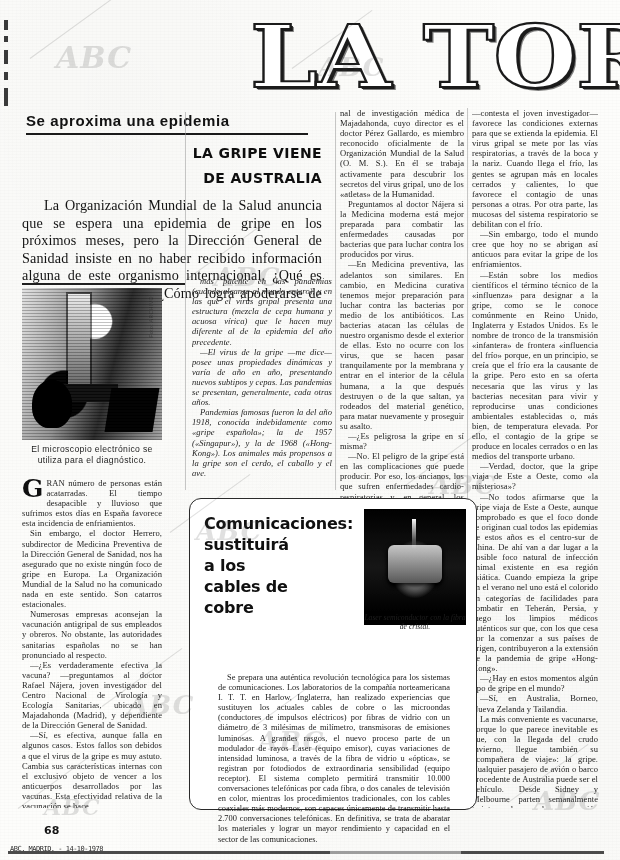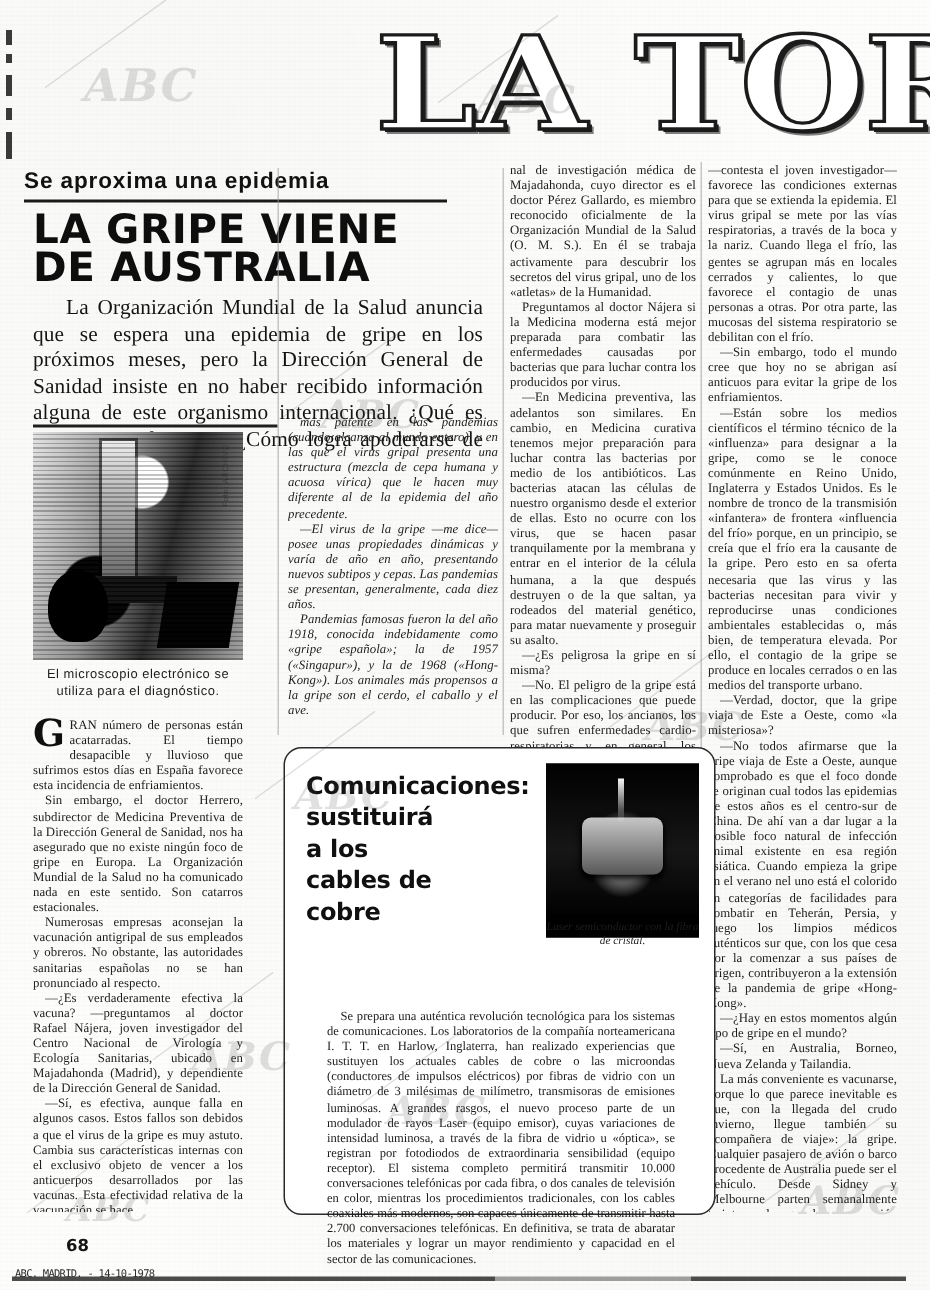--- a/index.html
+++ b/index.html
@@ -73,21 +73,21 @@
     position: absolute;
     left: 2px;
     width: 4px;
     background: #3a3a3a;
     display: block;
   }
 
   
   .kicker {
     position: absolute;
-    left: 16px;
+    left: 26px;
     top: 112px;
     width: 300px;
   }
   .kicker-text {
     font-family: "Liberation Sans", sans-serif;
     font-weight: 700;
     font-size: 15px;
     letter-spacing: .6px;
     color: #121212;
   }
@@ -96,24 +96,24 @@
     height: 2px;
     background: #1a1a1a;
     width: 282px;
   }
 
   .headline {
     position: absolute;
     left: 22px;
     top: 141px;
     width: 300px;
-    text-align: left;
+    text-align: right;
     font-family: "DejaVu Sans", sans-serif;
     font-weight: 700;
-    font-size: 27px;
+    font-size: 14px;
     line-height: 25px;
     letter-spacing: .4px;
     color: #0e0e0e;
   }
 
   .standfirst {
     position: absolute;
     left: 22px;
     top: 197px;
     width: 300px;
@@ -435,21 +435,21 @@
       <span class="dropcap">G</span><span>RAN número de personas están acatarradas. El tiempo desapacible y lluvioso que sufrimos estos días en España favorece esta incidencia de enfriamientos.</span>
     </p>
     <p>Sin embargo, el doctor Herrero, subdirector de Medicina Preventiva de la Dirección General de Sanidad, nos ha asegurado que no existe ningún foco de gripe en Europa. La Organización Mundial de la Salud no ha comunicado nada en este sentido. Son catarros estacionales.</p>
     <p>Numerosas empresas aconsejan la vacunación antigripal de sus empleados y obreros. No obstante, las autoridades sanitarias españolas no se han pronunciado al respecto.</p>
     <p>—¿Es verdaderamente efectiva la vacuna? —preguntamos al doctor Rafael Nájera, joven investigador del Centro Nacional de Virología y Ecología Sanitarias, ubicado en Majadahonda (Madrid), y dependiente de la Dirección General de Sanidad.</p>
     <p>—Sí, es efectiva, aunque falla en algunos casos. Estos fallos son debidos a que el virus de la gripe es muy astuto. Cambia sus características internas con el exclusivo objeto de vencer a los anticuerpos desarrollados por las vacunas. Esta efectividad relativa de la vacunación se hace</p>
   </div>
 
   <div class="col italic" id="col2a">
     <p>más patente en las pandemias (cuando alcanza al mundo entero), y en las que el virus gripal presenta una estructura (mezcla de cepa humana y acuosa vírica) que le hacen muy diferente al de la epidemia del año precedente.</p>
-    <p>—El virus de la gripe —me dice— posee unas propiedades dinámicas y varía de año en año, presentando nuevos subtipos y cepas. Las pandemias se presentan, generalmente, cada diez años.</p>
+    <p>—El virus de la gripe —me dice— posee unas propiedades dinámicas y varía de año en año, presentando nuevos subtipos y cepas. Las pandemias se presentan, generalmente, cada otras años.</p>
     <p>Pandemias famosas fueron la del año 1918, conocida indebidamente como «gripe española»; la de 1957 («Singapur»), y la de 1968 («Hong-Kong»). Los animales más propensos a la gripe son el cerdo, el caballo y el ave.</p>
 
   </div>
 
   <div class="col" id="col3">
     <p class="noindent">nal de investigación médica de Majadahonda, cuyo director es el doctor Pérez Gallardo, es miembro reconocido oficialmente de la Organización Mundial de la Salud (O. M. S.). En él se trabaja activamente para descubrir los secretos del virus gripal, uno de los «atletas» de la Humanidad.</p>
     <p>Preguntamos al doctor Nájera si la Medicina moderna está mejor preparada para combatir las enfermedades causadas por bacterias que para luchar contra los producidos por virus.</p>
     <p>—En Medicina preventiva, las adelantos son similares. En cambio, en Medicina curativa tenemos mejor preparación para luchar contra las bacterias por medio de los antibióticos. Las bacterias atacan las células de nuestro organismo desde el exterior de ellas. Esto no ocurre con los virus, que se hacen pasar tranquilamente por la membrana y entrar en el interior de la célula humana, a la que después destruyen o de la que saltan, ya rodeados del material genético, para matar nuevamente y proseguir su asalto.</p>
     <p>—¿Es peligrosa la gripe en sí misma?</p>
     <p>—No. El peligro de la gripe está en las complicaciones que puede producir. Por eso, los ancianos, los que sufren enfermedades cardio-respiratorias y, en general, los organismos débiles corren el máximo.</p>

